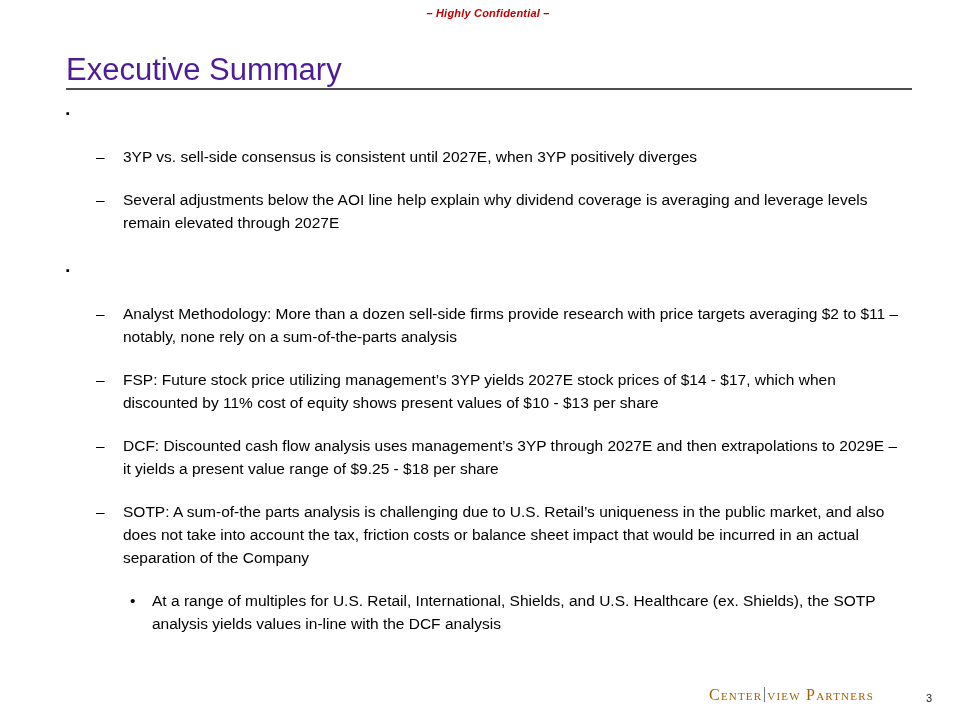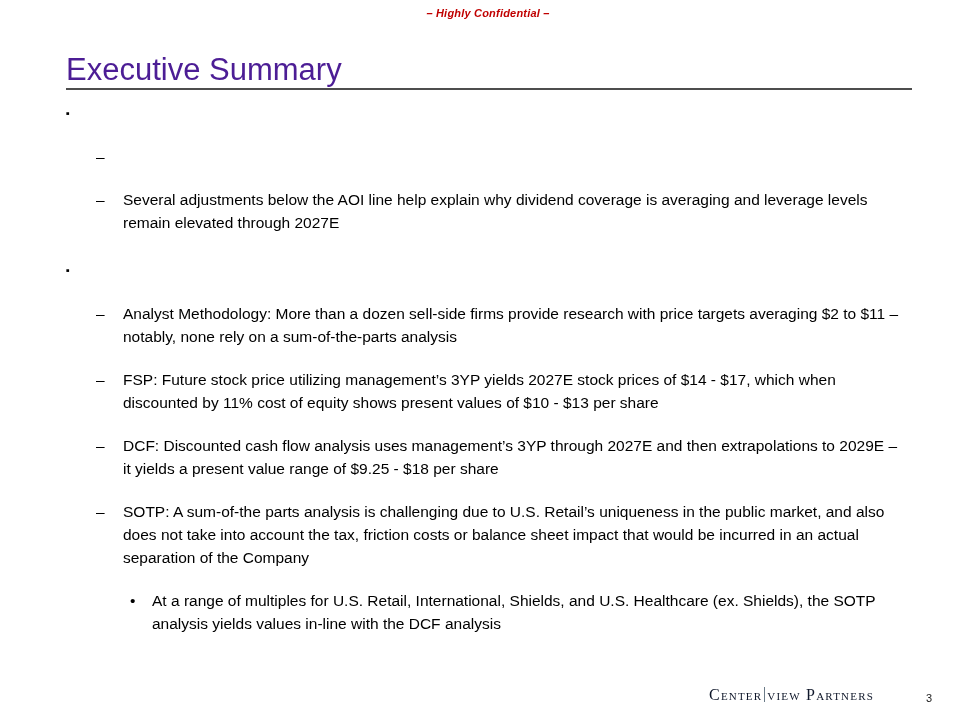--- a/index.html
+++ b/index.html
@@ -60,21 +60,21 @@
     margin-top: 20px;
   }
   .l3 .marker { flex: 0 0 22px; }
   .lead { }
   .footer-logo {
     position: absolute; right: 86px; bottom: 16px;
     font-family: "Liberation Serif", serif;
     font-variant: small-caps;
     font-size: 16px;
     letter-spacing: 1.2px;
-    color: #0f172a;
+    color: #a16207;
     white-space: nowrap;
   }
   .logo-bar {
     display: inline-block;
     width: 1px; height: 15px;
     background: #6b7b88;
     margin: 0 2px;
     vertical-align: -2px;
   }
   .page-number {
@@ -94,20 +94,21 @@
   <div class="title-rule"></div>
 
   <div class="content">
 
     <div class="l1">
       <span class="marker">▪</span>
     </div>
 
     <div class="l2">
       <span class="marker">–</span>
+      <span class="l2-text">3YP vs. sell-side consensus is consistent until 2027E, when 3YP positively diverges</span>
     </div>
 
     <div class="l2">
       <span class="marker">–</span>
       <span class="l2-text">Several adjustments below the AOI line help explain why dividend coverage is averaging and leverage levels remain elevated through 2027E</span>
     </div>
 
     <div class="l1">
       <span class="marker">▪</span>
     </div>

